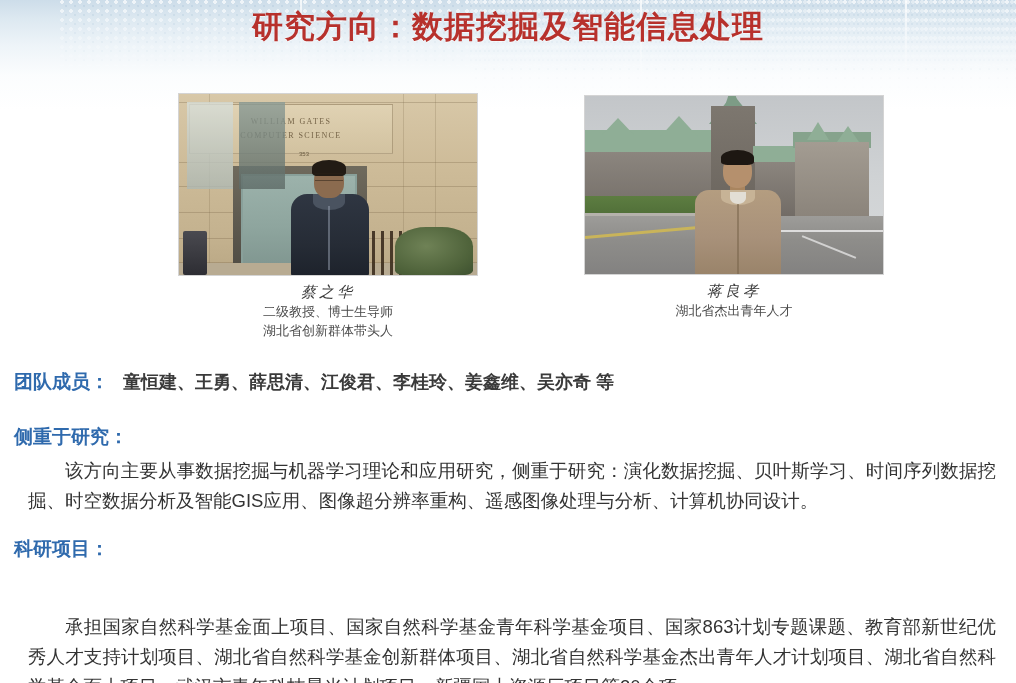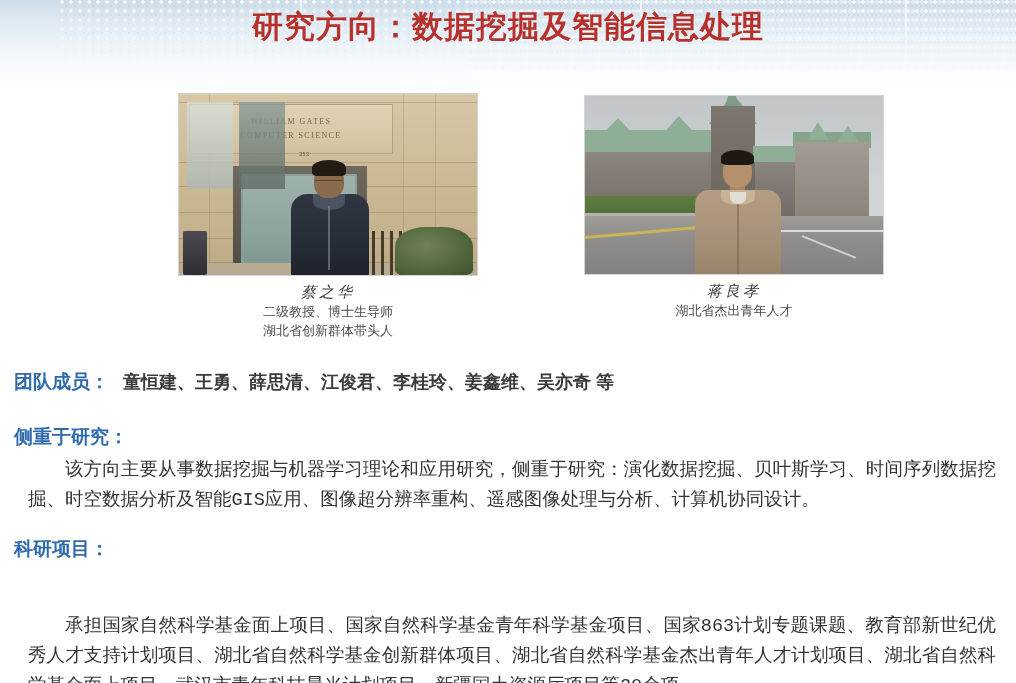--- a/index.html
+++ b/index.html
@@ -148,21 +148,20 @@
   .para {
     position: absolute;
     left: 28px;
     width: 968px;
     font-size: 18.5px;
     line-height: 30px;
     color: #333333;
     text-indent: 2em;
     text-align: justify;
     text-justify: inter-ideograph;
-    font-family: Liberation Mono, monospace;
   }
   #research-body { top: 456px; }
   #projects-body { top: 568px; margin-top: 44px; }
 
   
   .bldg-sky { position:absolute; inset:0; background:#cfc0a2; }
   .bldg-stone {
     position:absolute; left:0; top:0; width:100%; height:100%;
     background:
       linear-gradient(to bottom, #d8c8a8 0%, #cdbb98 42%, #c4b28f 78%, #b9a784 100%);

